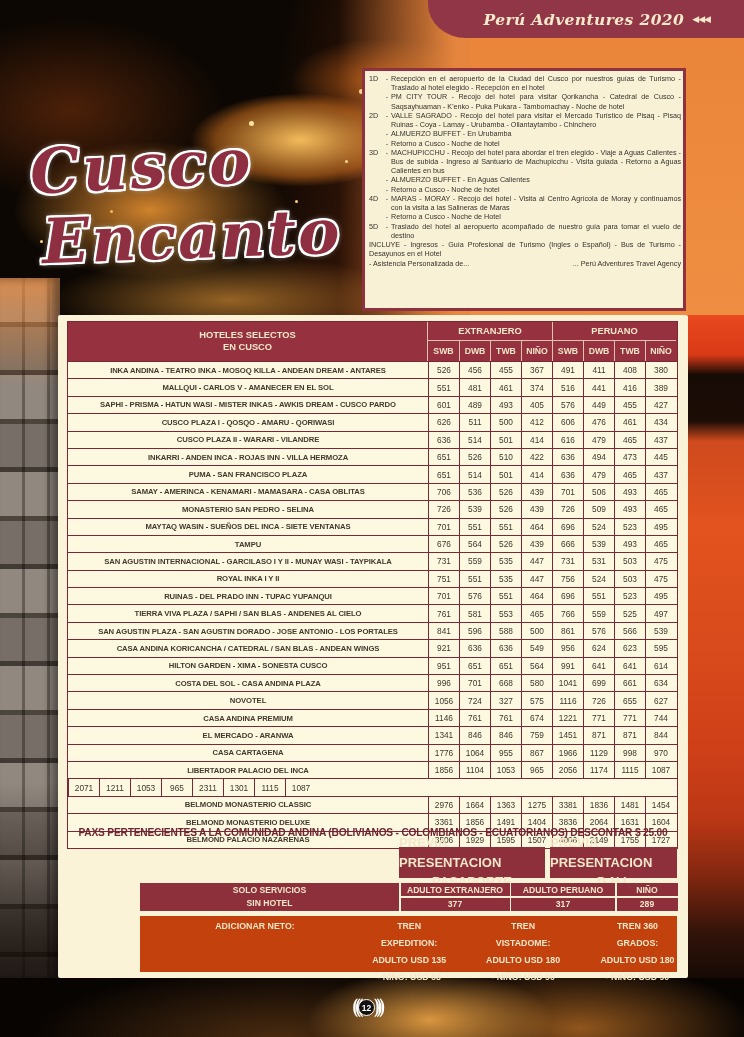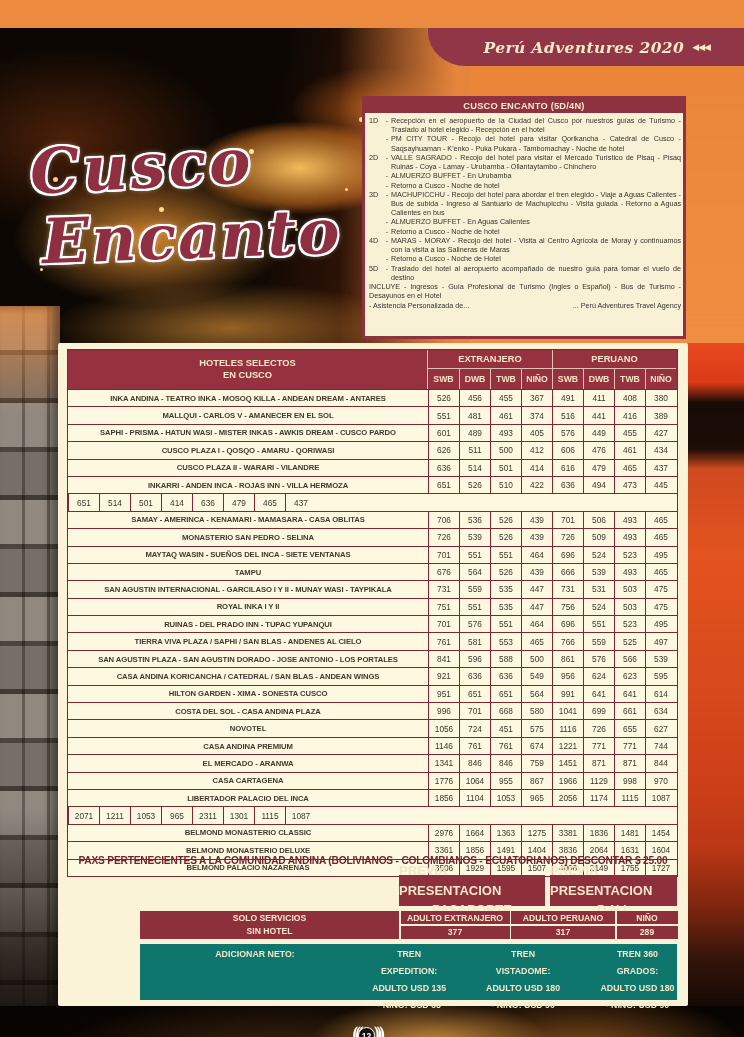--- a/index.html
+++ b/index.html
@@ -1,18 +1,18 @@
 <!DOCTYPE html>
 <html><head>
 <meta charset="utf-8">
 <style>
   html,body{margin:0;padding:0;}
   body{width:744px;height:1037px;position:relative;overflow:hidden;
        font-family:"Liberation Sans",sans-serif;background:#ec8a40;}
-  .abs{position:absolute;margin-top:28px;}
+  .abs{position:absolute;}
 
   
   .bg-orange-top{left:0;top:0;width:744px;height:320px;
     background:linear-gradient(to bottom,#e98438,#ef8e42);}
   .photo-top{left:0;top:0;width:470px;height:318px;
     background:
       linear-gradient(to right, rgba(0,0,0,0) 72%, rgba(236,138,64,.95) 97%),
       radial-gradient(ellipse 140px 60px at 300px 140px, rgba(255,196,96,.95), rgba(226,122,32,.5) 60%, rgba(0,0,0,0) 78%),
       radial-gradient(ellipse 190px 95px at 150px 210px, rgba(242,152,52,.85), rgba(0,0,0,0) 72%),
       radial-gradient(ellipse 120px 55px at 380px 80px, rgba(205,102,26,.75), rgba(0,0,0,0) 75%),
@@ -100,21 +100,21 @@
   .previa{position:absolute;top:532px;height:31px;background:#8e2f3c;color:#f2e7c8;
     display:flex;flex-direction:column;align-items:center;justify-content:center;
     font-weight:bold;font-size:13px;line-height:1.5;}
   .previa.p1{left:341px;width:146px;}
   .previa.p2{left:492px;width:127px;}
   .solo{position:absolute;left:82px;top:568px;width:537px;display:grid;
     grid-template-columns:259px 109px 104px 61px;grid-template-rows:13px 13px;gap:1.5px;}
   .solo .cell{background:#8e2f3c;color:#f2e7c8;font-weight:bold;font-size:8.6px;
     display:flex;align-items:center;justify-content:center;}
   .solo .label{grid-row:1/3;flex-direction:column;line-height:1.5;}
-  .adic{position:absolute;left:82px;top:601px;width:537px;height:56px;background:#0f766e;
+  .adic{position:absolute;left:82px;top:601px;width:537px;height:56px;background:#c2410c;
     display:grid;grid-template-columns:230px 1fr;align-items:start;box-sizing:border-box;padding-top:2px;}
   .adic-label{color:#f2e7c8;font-weight:bold;font-size:8.8px;text-align:center;line-height:17px;}
   .adic-lines{display:flex;flex-direction:row;gap:36px;}
   .adic-line{color:#f2e7c8;font-weight:bold;font-size:8.8px;line-height:17px;text-align:center;}
 
   
   .pagemark{left:352px;top:999px;display:flex;align-items:center;z-index:5;}
   .wing{color:#fff;font-family:"DejaVu Serif",serif;font-weight:bold;font-size:13px;
     letter-spacing:-3.5px;transform:scaleY(1.5);line-height:1;}
   .wing.r{margin-left:1px;}
@@ -134,21 +134,20 @@
 
 <div class="abs ribbon">
   <span class="rtext">Perú Adventures 2020</span>
   <span class="rarrows">◀◀◀</span>
 </div>
 
 <div class="script l1">Cusco</div>
 <div class="script l2">Encanto</div>
 
 <div class="abs itin">
-  <div class="itin-title">CUSCO ENCANTO (5D/4N)</div>
   <div class="itin-body">
       <div class="it-row">
         <span class="it-tag">1D</span>
         <span class="it-dash">-</span>
         <span class="it-text">Recepción en el aeropuerto de la Ciudad del Cusco por nuestros guías de Turismo - Traslado al hotel elegido - Recepción en el hotel</span>
       </div>
       <div class="it-row">
         <span class="it-tag"></span>
         <span class="it-dash">-</span>
         <span class="it-text">PM CITY TOUR - Recojo del hotel para visitar Qorikancha - Catedral de Cusco - Saqsayhuaman - K'enko - Puka Pukara - Tambomachay - Noche de hotel</span>
@@ -292,20 +291,21 @@
           <div class="td-num">651</div>
           <div class="td-num">526</div>
           <div class="td-num">510</div>
           <div class="td-num">422</div>
           <div class="td-num">636</div>
           <div class="td-num">494</div>
           <div class="td-num">473</div>
           <div class="td-num">445</div>
         </div>
         <div class="trow">
+          <div class="td-hotel">PUMA - SAN FRANCISCO PLAZA</div>
           <div class="td-num">651</div>
           <div class="td-num">514</div>
           <div class="td-num">501</div>
           <div class="td-num">414</div>
           <div class="td-num">636</div>
           <div class="td-num">479</div>
           <div class="td-num">465</div>
           <div class="td-num">437</div>
         </div>
         <div class="trow">
@@ -437,21 +437,21 @@
           <div class="td-num">580</div>
           <div class="td-num">1041</div>
           <div class="td-num">699</div>
           <div class="td-num">661</div>
           <div class="td-num">634</div>
         </div>
         <div class="trow">
           <div class="td-hotel">NOVOTEL</div>
           <div class="td-num">1056</div>
           <div class="td-num">724</div>
-          <div class="td-num">451</div>
+          <div class="td-num">327</div>
           <div class="td-num">575</div>
           <div class="td-num">1116</div>
           <div class="td-num">726</div>
           <div class="td-num">655</div>
           <div class="td-num">627</div>
         </div>
         <div class="trow">
           <div class="td-hotel">CASA ANDINA PREMIUM</div>
           <div class="td-num">1146</div>
           <div class="td-num">761</div>

